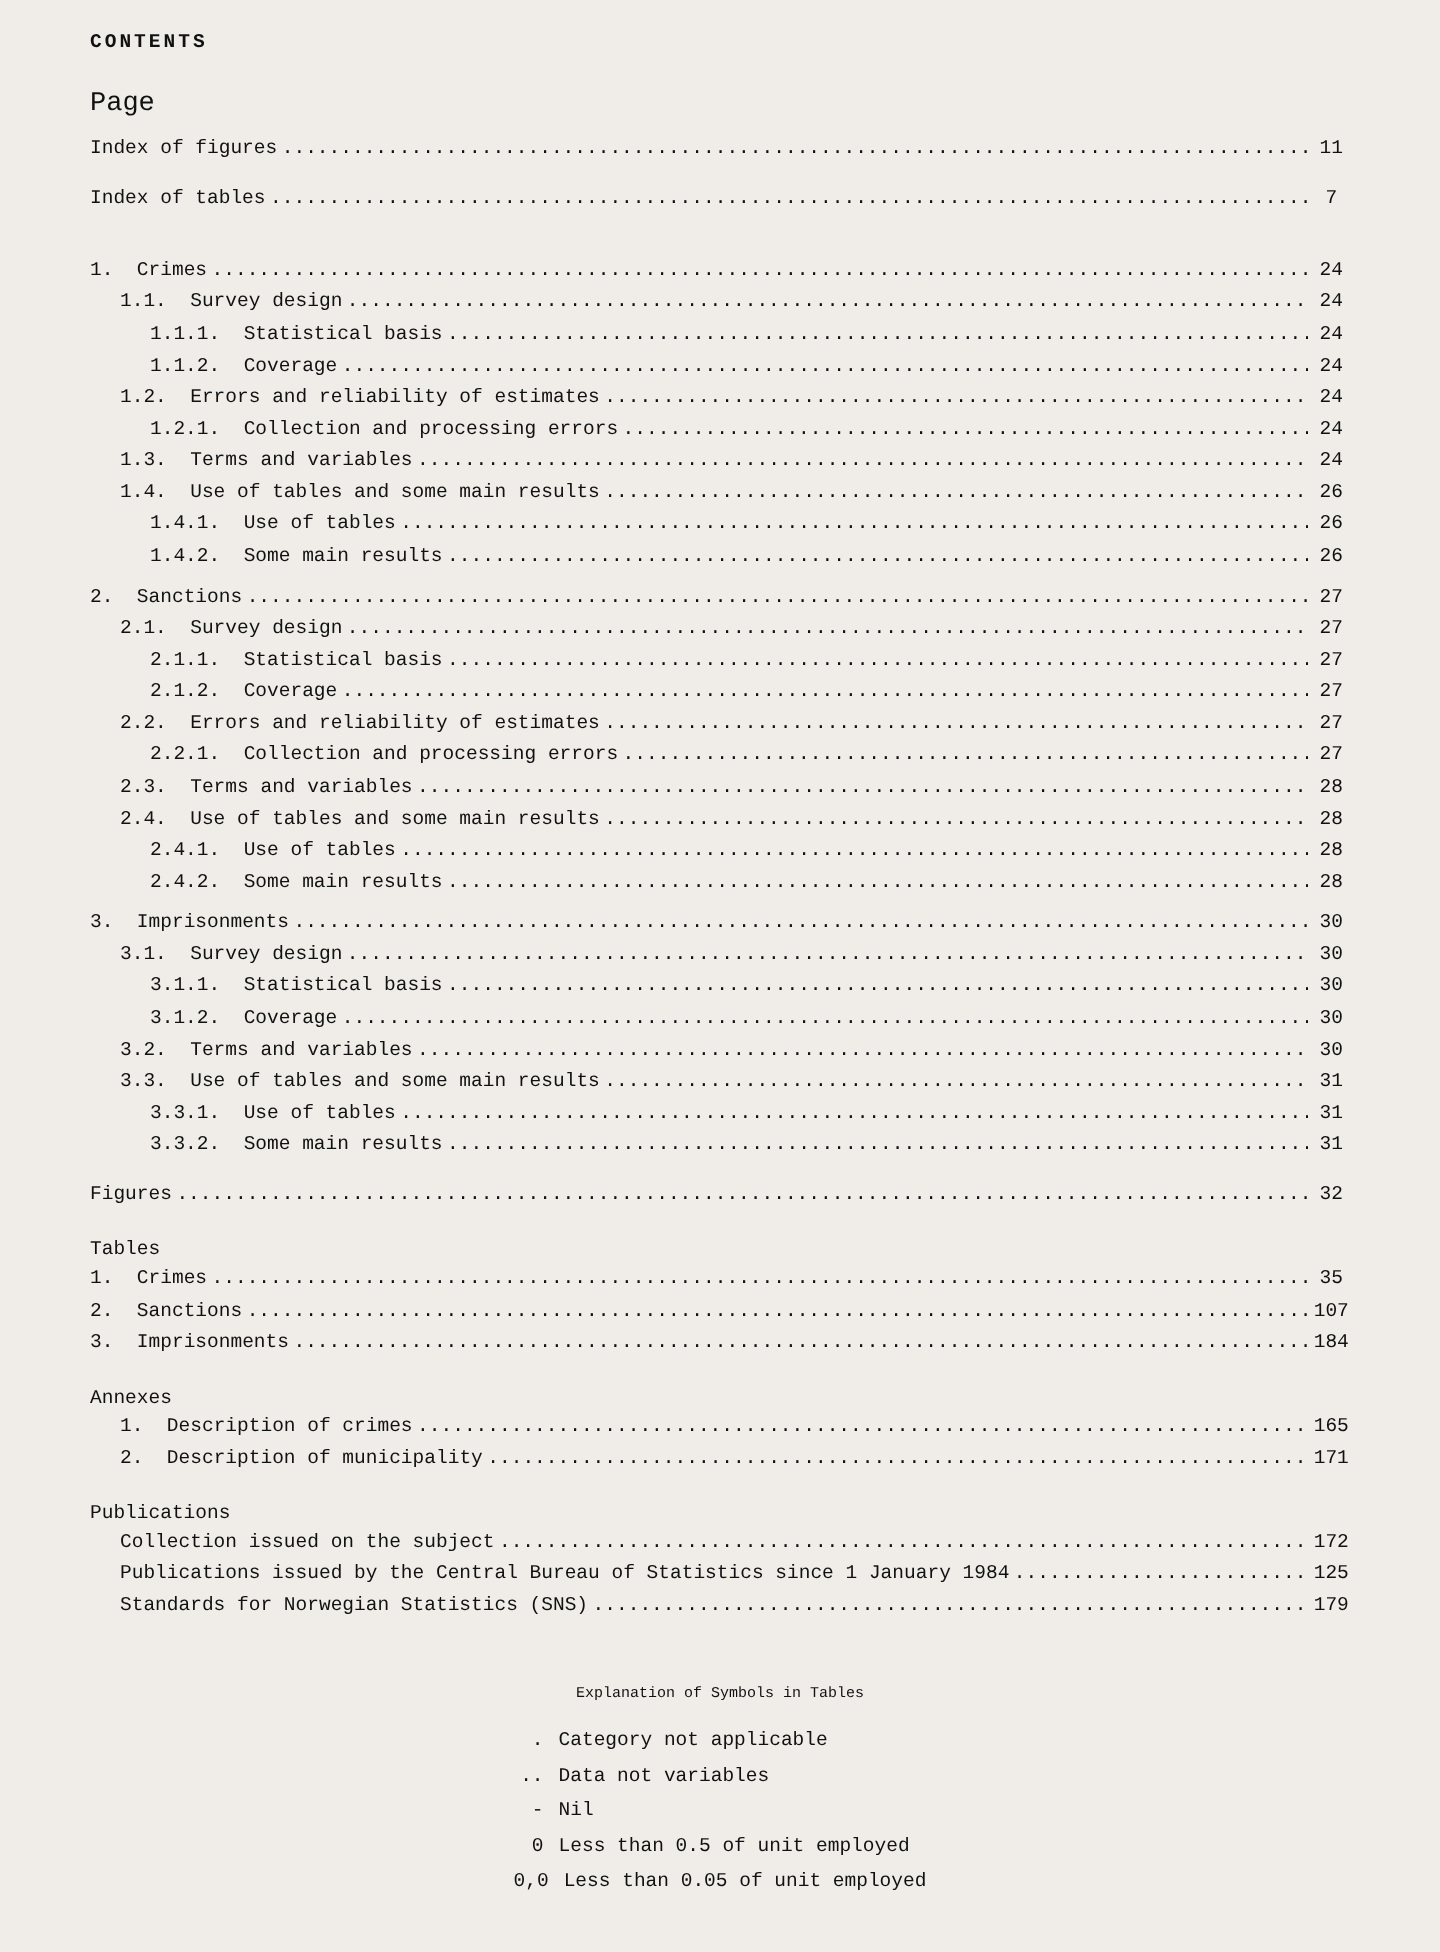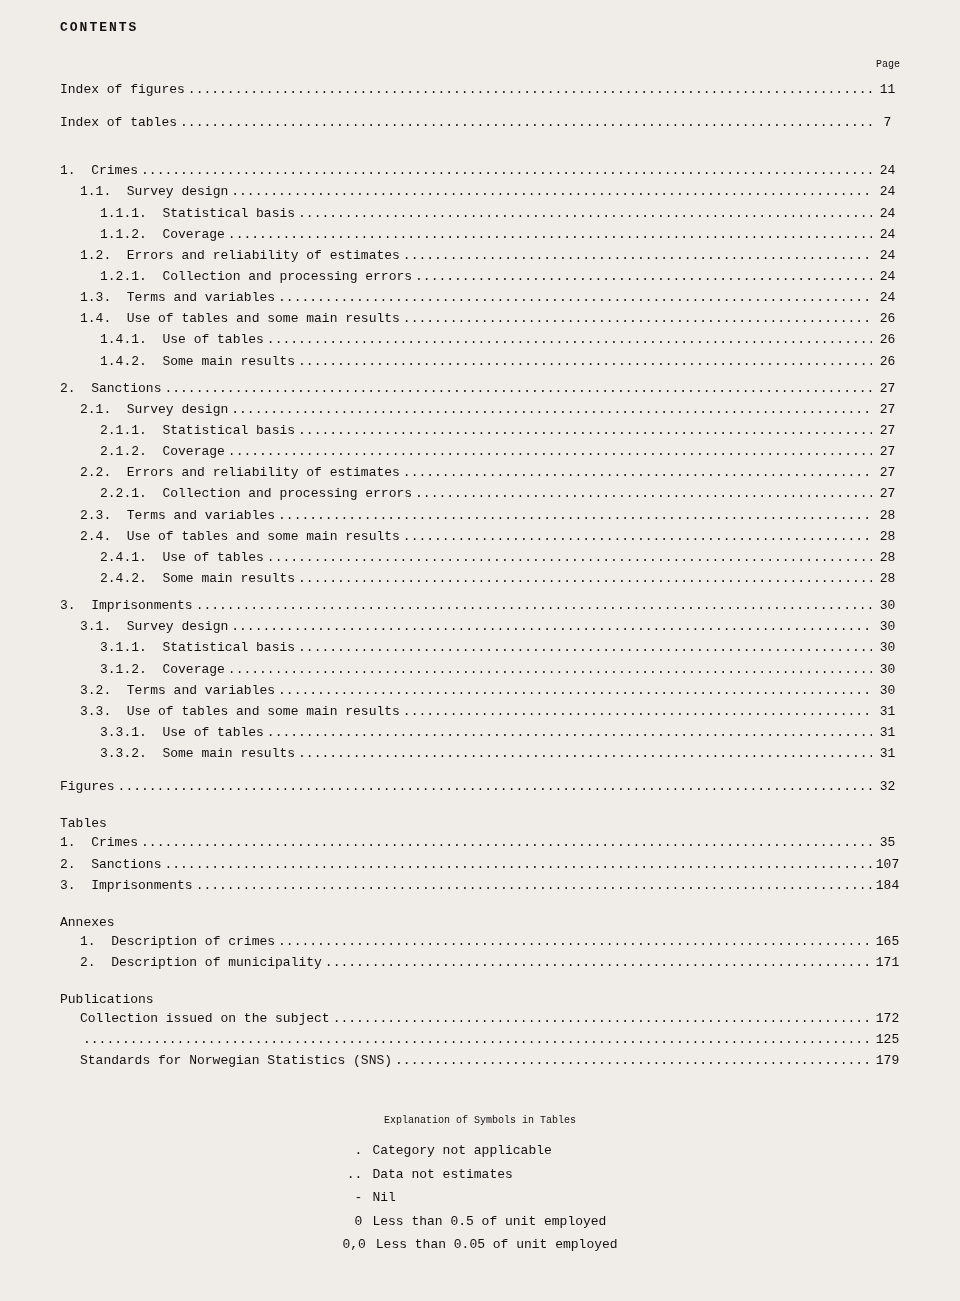--- a/index.html
+++ b/index.html
@@ -19,22 +19,22 @@
     }
 
     .page-title {
       font-size: 13px;
       font-weight: bold;
       letter-spacing: 2px;
       margin-bottom: 24px;
     }
 
     .page-label {
-      text-align: right;
-      font-size: 10px;
+      text-align: left;
+      font-size: 18px;
       margin-bottom: 10px;
       margin-right: 0;
     }
 
     .indent-1 { padding-left: 20px; }
     .indent-2 { padding-left: 40px; }
 
     .section-label {
       margin-bottom: 4px;
       font-size: 13px;
@@ -391,40 +391,41 @@
 <div class="spacer"></div>
 
 <div>
   <div class="section-label section-title-row">Publications</div>
   <div class="row indent-1">
     <span class="row-label">Collection issued on the subject</span>
     <span class="row-dots dot-leader"></span>
     <span class="row-page">172</span>
   </div>
   <div class="row indent-1">
+    <span class="row-label">Publications issued by the Central Bureau of Statistics since 1 January 1984</span>
     <span class="row-dots dot-leader"></span>
     <span class="row-page">125</span>
   </div>
   <div class="row indent-1">
     <span class="row-label">Standards for Norwegian Statistics (SNS)</span>
     <span class="row-dots dot-leader"></span>
     <span class="row-page">179</span>
   </div>
 </div>
 
 <div class="explanation-block">
   <div class="explanation-title">Explanation of Symbols in Tables</div>
   <div class="explanation-items">
     <div class="exp-row">
       <span class="exp-symbol">.</span>
       <span class="exp-text">Category not applicable</span>
     </div>
     <div class="exp-row">
       <span class="exp-symbol">..</span>
-      <span class="exp-text">Data not estimates</span>
+      <span class="exp-text">Data not variables</span>
     </div>
     <div class="exp-row">
       <span class="exp-symbol">-</span>
       <span class="exp-text">Nil</span>
     </div>
     <div class="exp-row">
       <span class="exp-symbol">0</span>
       <span class="exp-text">Less than 0.5 of unit employed</span>
     </div>
     <div class="exp-row">

